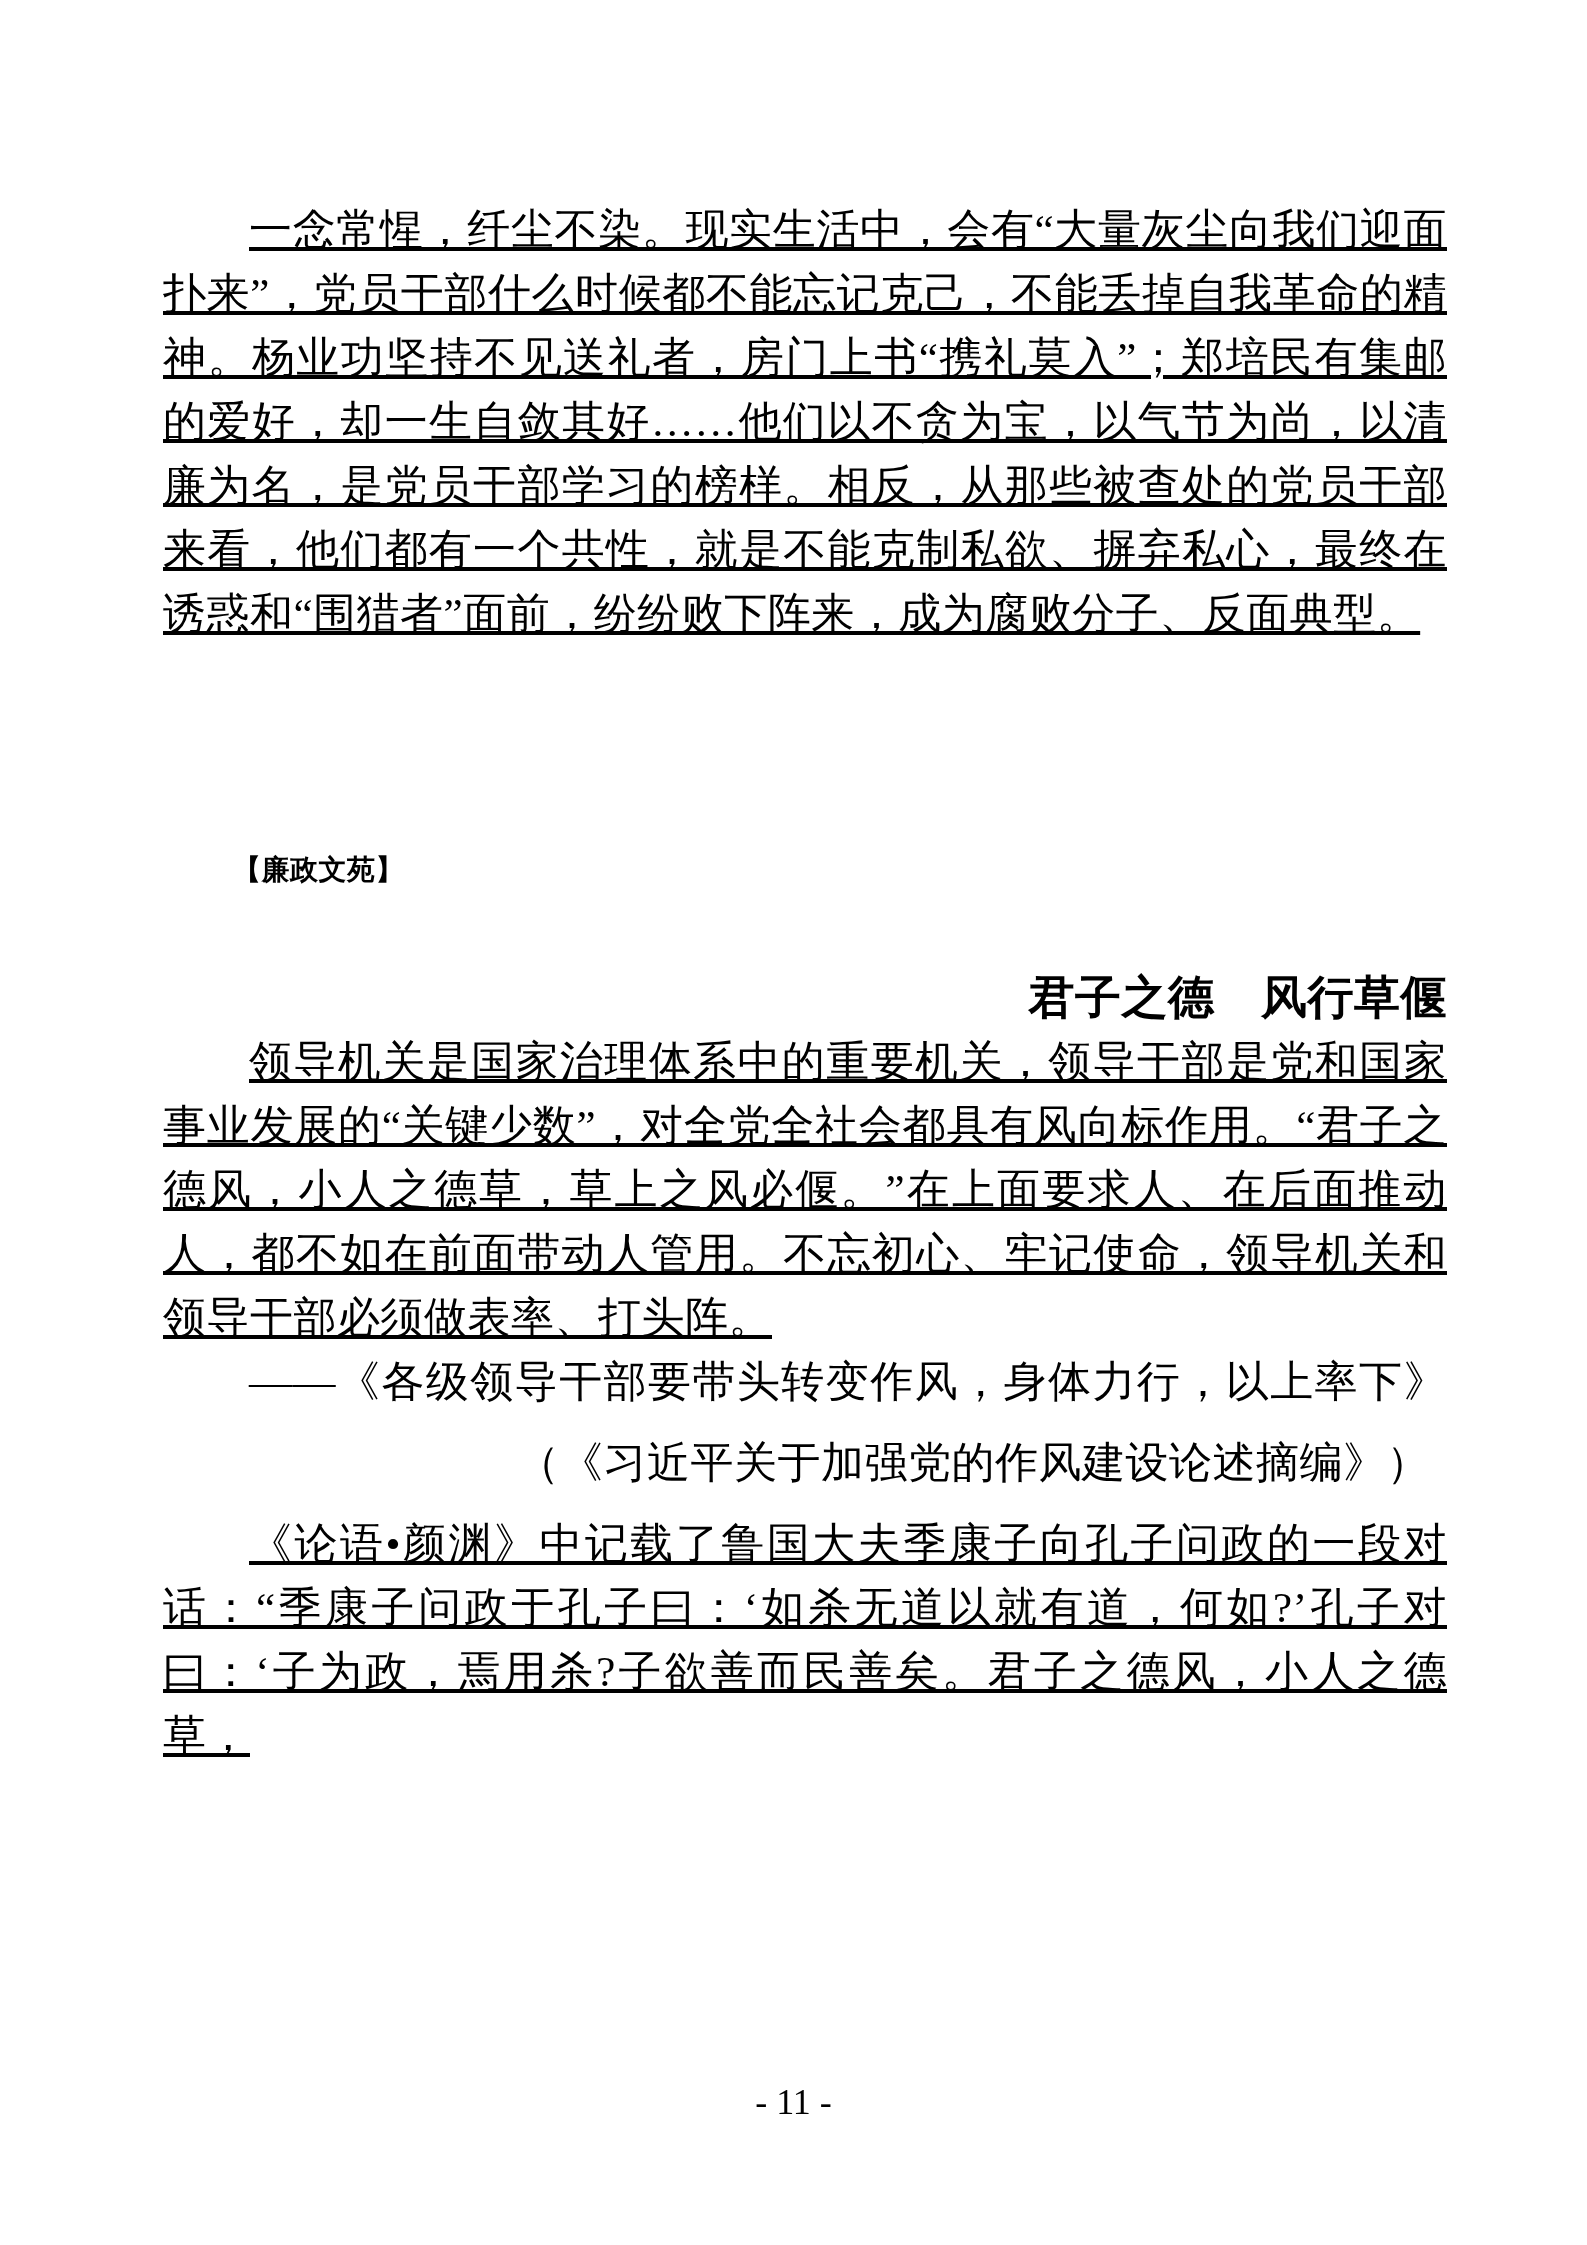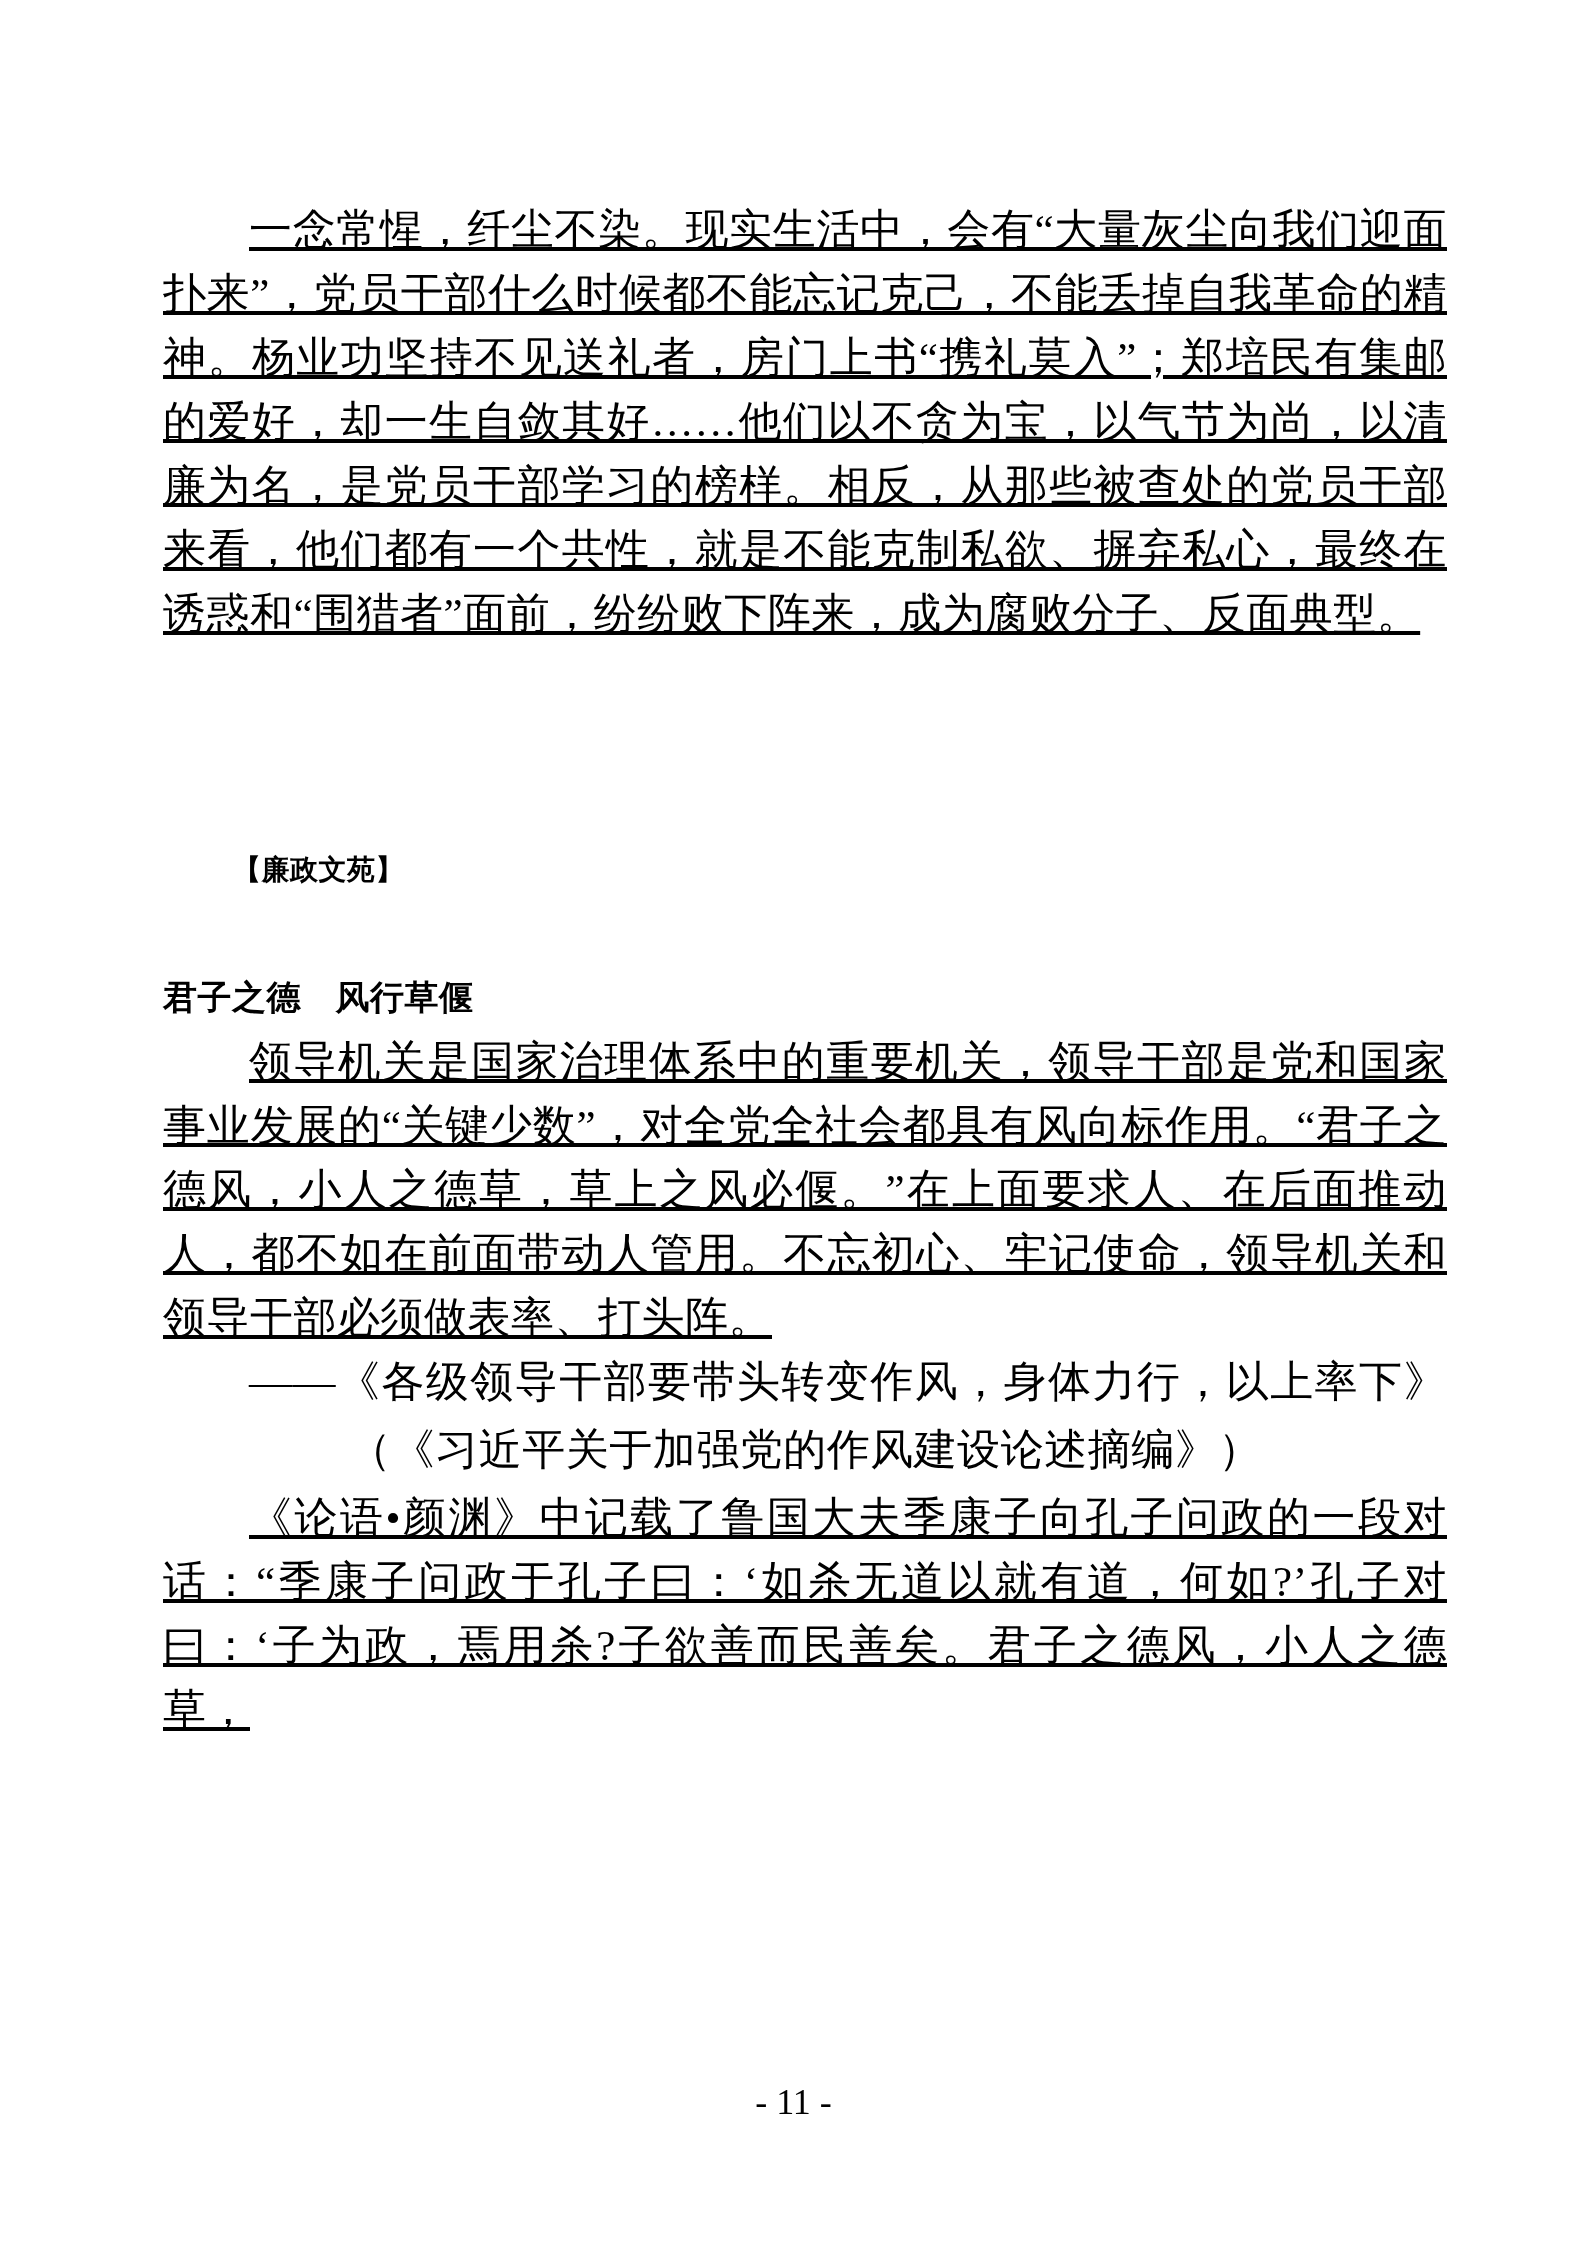--- a/index.html
+++ b/index.html
@@ -30,35 +30,35 @@
   .section-header {
     margin: 192px 0 0 0;        
     font-weight: bold;
     font-size: 28px;
     line-height: 64px;
     text-indent: 70px;
   }
   .article-title {
     margin: 64px 0 0 0;         
     font-weight: bold;
-    font-size: 34px;
+    font-size: 46px;
     line-height: 64px;
-    text-align: left;
+    text-align: right;
     text-indent: 0;
   }
   .quote-attribution {
     margin: 0;
     text-indent: 2em;
     text-align: justify;
     text-align-last: justify;   
   }
   .quote-source {
-    margin: 4px;
+    margin: 17px;
     text-indent: 0;
-    text-align: center;
+    text-align: right;
   }
   .page-footer {
     position: absolute;
     top: 2070px;
     left: 0;
     width: 100%;
     text-align: center;
     font-size: 36px;
     line-height: 64px;
   }

